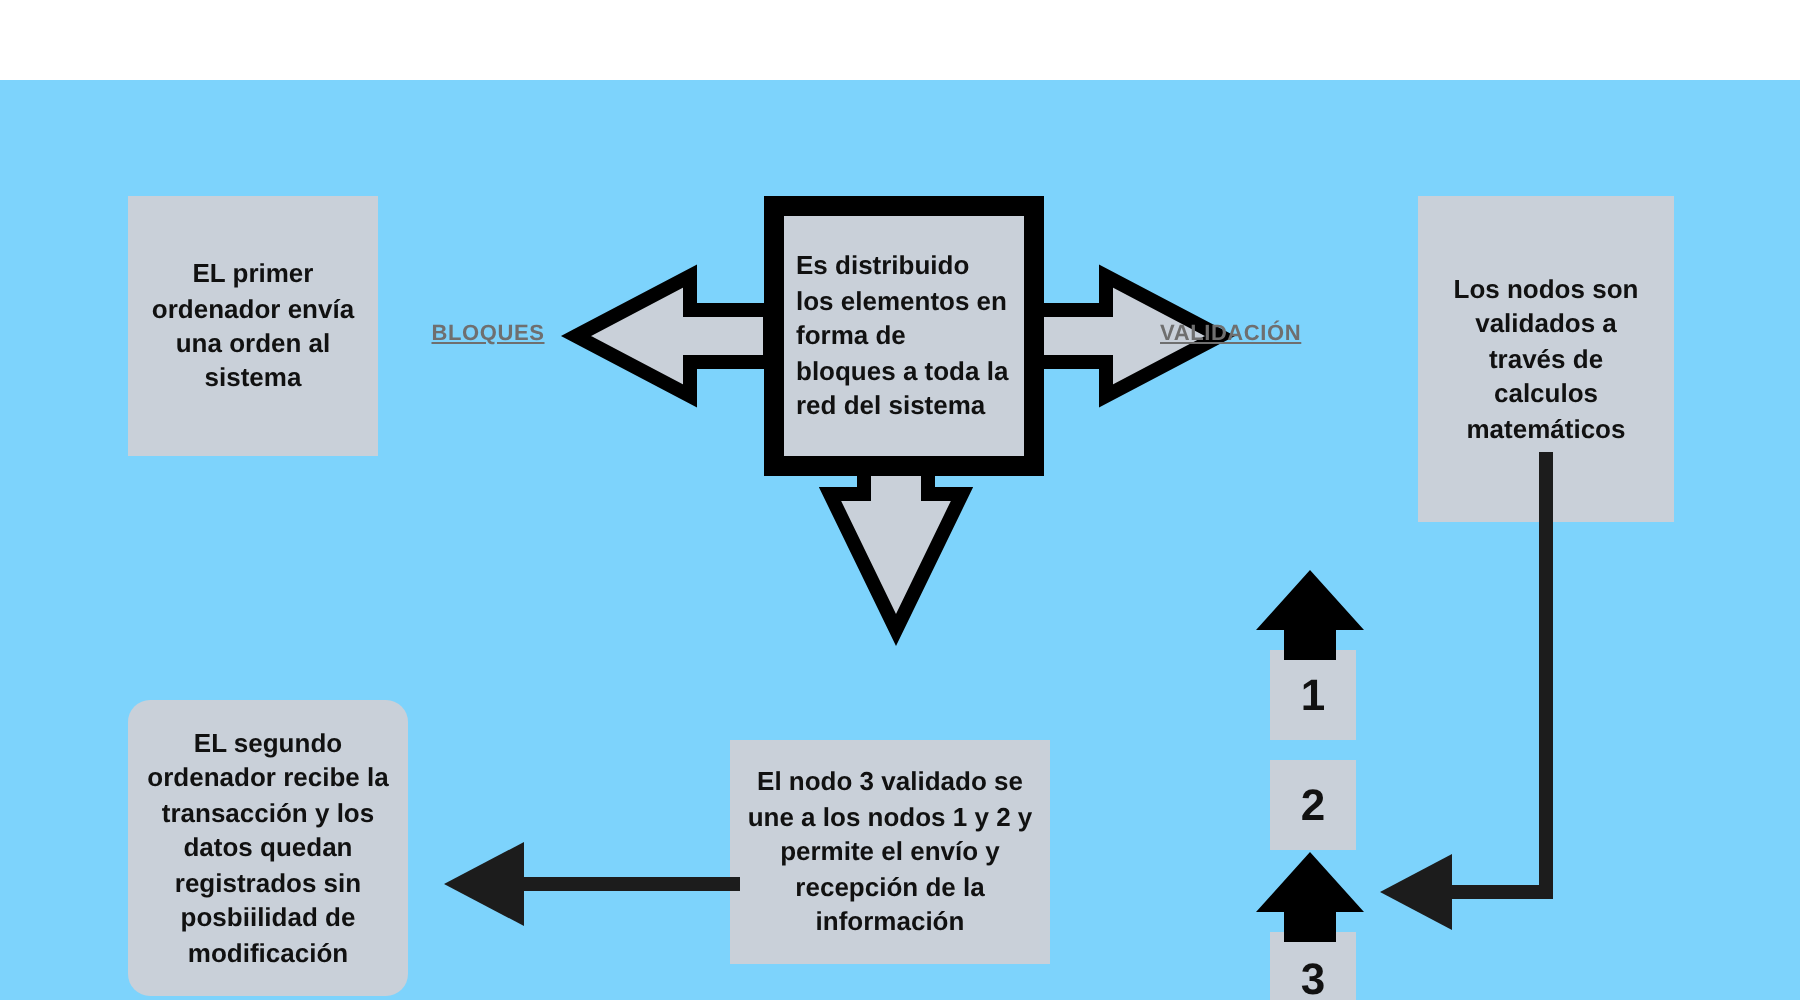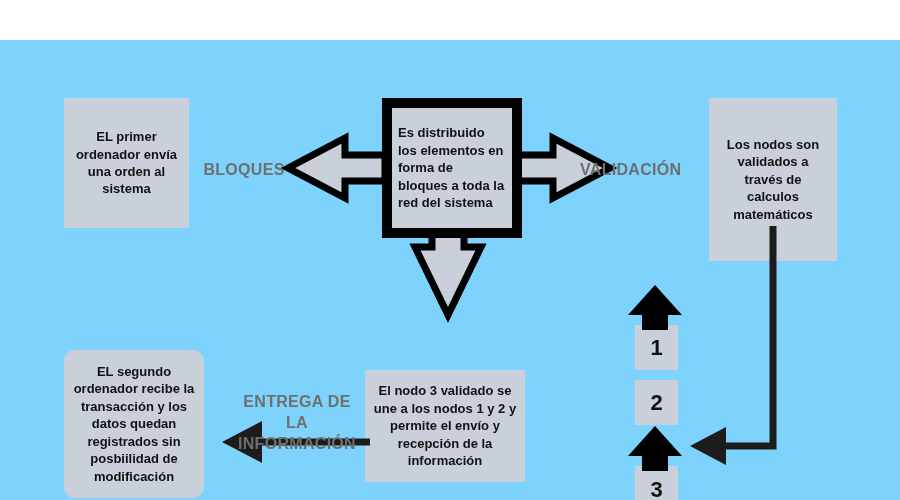--- a/index.html
+++ b/index.html
@@ -49,25 +49,26 @@
     justify-content: center;
     padding: 6px 6px;
     box-sizing: border-box;
     z-index: 8;
   }
 
   .edge-label {
     position: absolute;
     color: #6f6f6f;
     font-weight: bold;
-    font-size: 16px;
+    font-size: 11px;
     line-height: 1.3;
     letter-spacing: 0.3px;
     text-align: center;
     z-index: 7;
+    text-decoration: underline;
   }
 
   .num-block {
     position: absolute;
     background: #c9d0d9;
     color: #111111;
     font-weight: bold;
     font-size: 22px;
     display: flex;
     align-items: center;
@@ -144,16 +145,15 @@
   </div>
 
   <div class="num-block" style="left:635px; top:426px; width:43px; height:48px;">
     <span>3</span>
   </div>
 
   <div class="edge-label" style="left:199px; top:120px; width:90px;">BLOQUES</div>
 
   <div class="edge-label" style="left:580px; top:120px; width:100px; text-align:left;">VALIDACIÓN</div>
 
-  <div class="edge-label" style="left:234px; top:352px; width:126px;">ENTREGA DE LA INFORMACIÓN</div>
 
 
 </div>
 
 </body></html>

